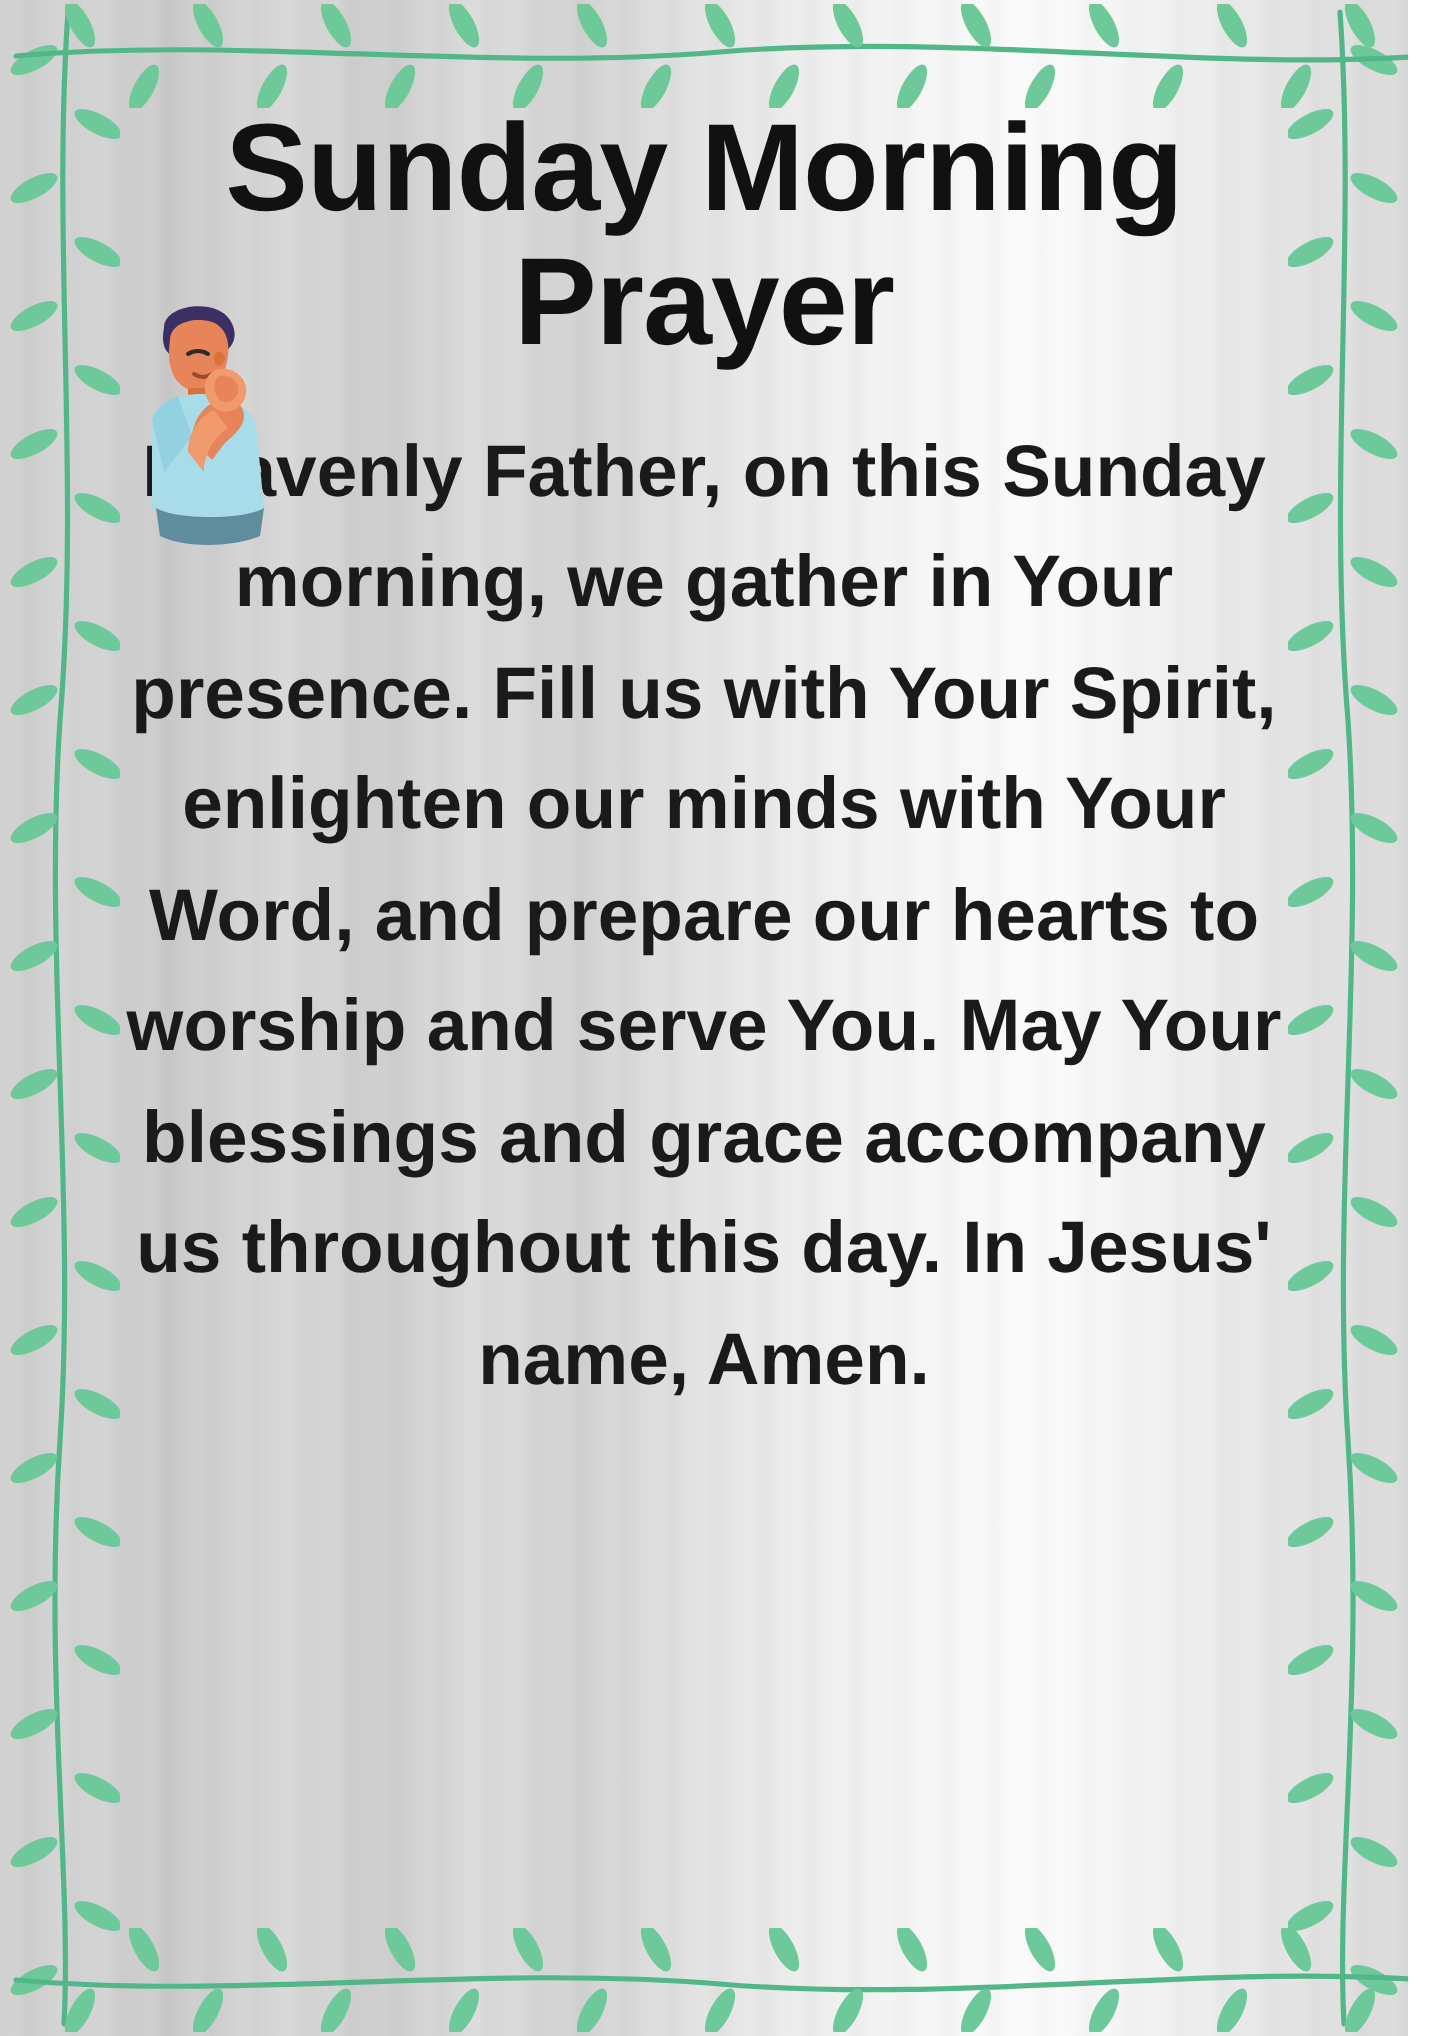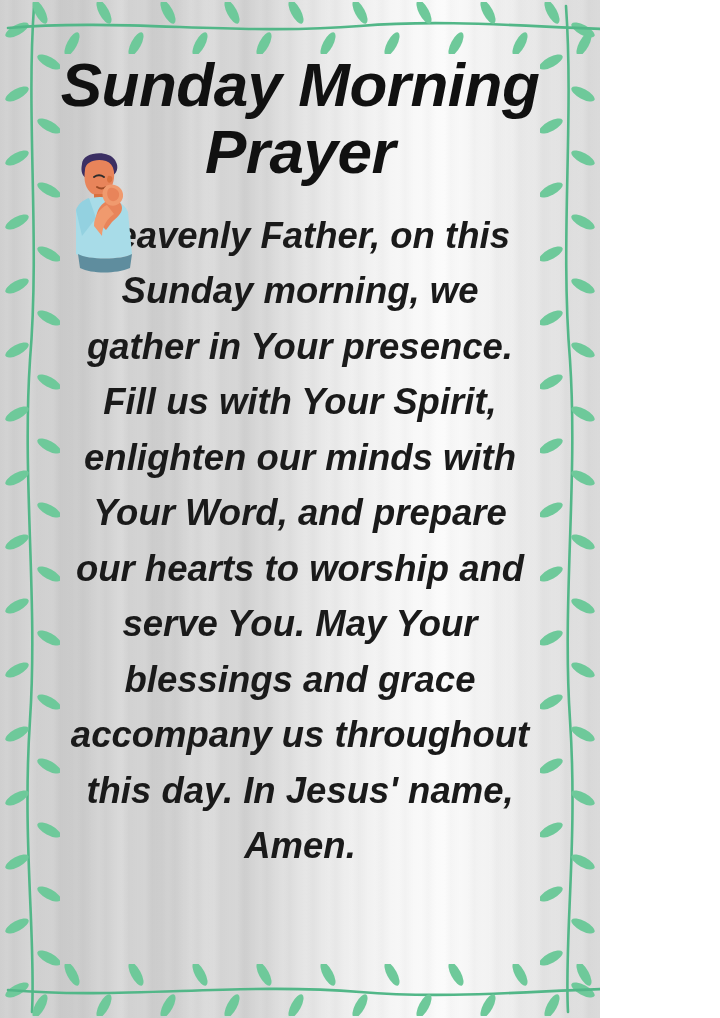--- a/index.html
+++ b/index.html
@@ -9,41 +9,40 @@
   body {
     width: 720px;
     height: 1018px;
     overflow: hidden;
     font-family: "Liberation Sans", sans-serif;
     background: #ffffff;
   }
 
   .poster {
     position: relative;
-    width: 600px;
+    width: 704px;
     height: 1018px;
     box-sizing: border-box;
     background:
       linear-gradient(90deg,
         #cfcfcf 0%,
         #d4d4d4 6%,
         #cacaca 12%,
         #d8d8d8 20%,
         #cdcdcd 27%,
         #dcdcdc 34%,
         #d2d2d2 41%,
         #e2e2e2 49%,
         #ededed 57%,
         #f6f6f6 66%,
         #fbfbfb 74%,
         #f2f2f2 82%,
         #e6e6e6 90%,
         #dadada 100%);
     overflow: hidden;
-    font-style: italic;
   }
 
   
   .texture {
     position: absolute;
     inset: 0;
     background-image: repeating-linear-gradient(90deg,
        rgba(255,255,255,0.00) 0px,
        rgba(255,255,255,0.05) 7px,
        rgba(0,0,0,0.018) 14px,

